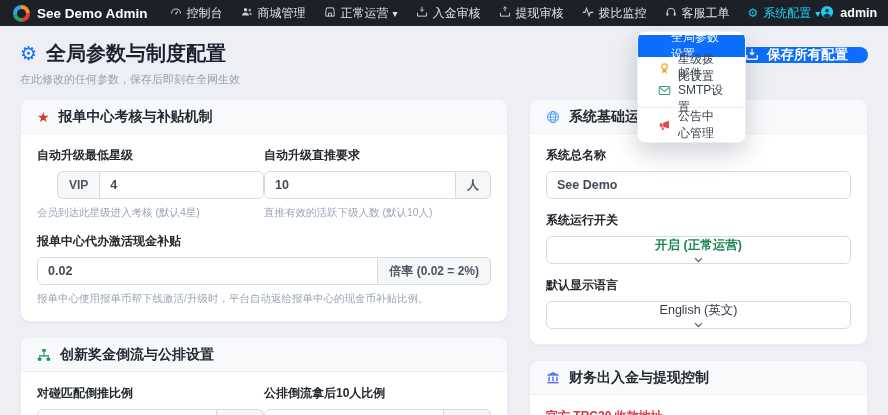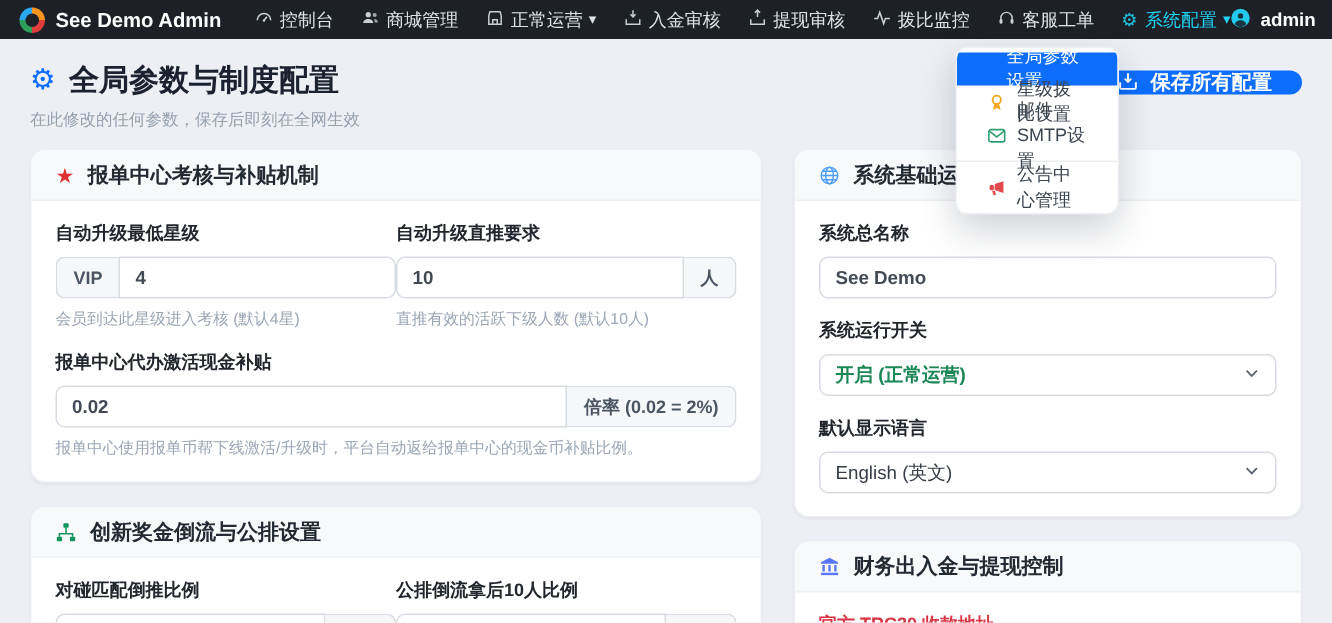--- a/index.html
+++ b/index.html
@@ -47,25 +47,25 @@
   .flabel { font-size:12px; font-weight:bold; color:#22272e; margin-bottom:7px; }
   .flabel.danger { color:#d93444; }
   .igroup { display:flex; height:28px; }
   .inp { border:1px solid #d7dce3; border-radius:6px; padding:0 10px; font-size:12.5px; font-weight:600; color:#424a56;
          width:100%; min-width:0; outline:none; background:#fff; font-family:inherit; }
   .igroup .inp { flex:1; }
   .igroup .inp.has-pre { border-top-left-radius:0; border-bottom-left-radius:0; }
   .igroup .inp.has-suf { border-top-right-radius:0; border-bottom-right-radius:0; }
   .addon { display:flex; align-items:center; padding:0 11px; background:#f5f7f9; border:1px solid #d7dce3;
            font-size:12px; font-weight:bold; color:#4c5564; white-space:nowrap; }
-  .addon.pre { border-right:0; border-radius:6px 0 0 6px; }
+  .addon.pre { border-right:0; border-radius:6px 0 0 6px;margin-left:20px; }
   .addon.suf { border-left:0; border-radius:0 6px 6px 0; }
   .helper { margin-top:7px; font-size:10.5px; color:#9ba6b6; }
   .select { height:28px; border:1px solid #d7dce3; border-radius:6px; background:#fff; cursor:pointer;
-            display:flex; align-items:center; justify-content:space-between; padding:0 10px; font-size:12.5px; color:#353c48; }
+            display:flex; align-items:center; justify-content:space-between; padding:0 10px; font-size:12.5px; color:#353c48;flex-direction:column; }
   .sel-green { color:#1a8754; font-weight:bold; }
 
   
   .dropdown { position:absolute; left:637px; top:31px; width:109px; background:#fff; border:1px solid #eef0f3;
               border-radius:8px; box-shadow:0 10px 24px rgba(20,30,50,.20); padding:3px 0 6px; z-index:40; overflow:hidden; }
   .dd-item { height:22px; display:flex; align-items:center; gap:7px; padding:0 20px; font-size:12px; color:#3a4350; cursor:pointer; }
   .dd-item.active { background:#0d6efd; color:#fff; padding-left:33px; }
   .dd-item .dicon { display:flex; align-items:center; width:14px; justify-content:center; }
   .dd-divider { height:1px; background:#e9edf2; margin:6px 0; }
 </style>

